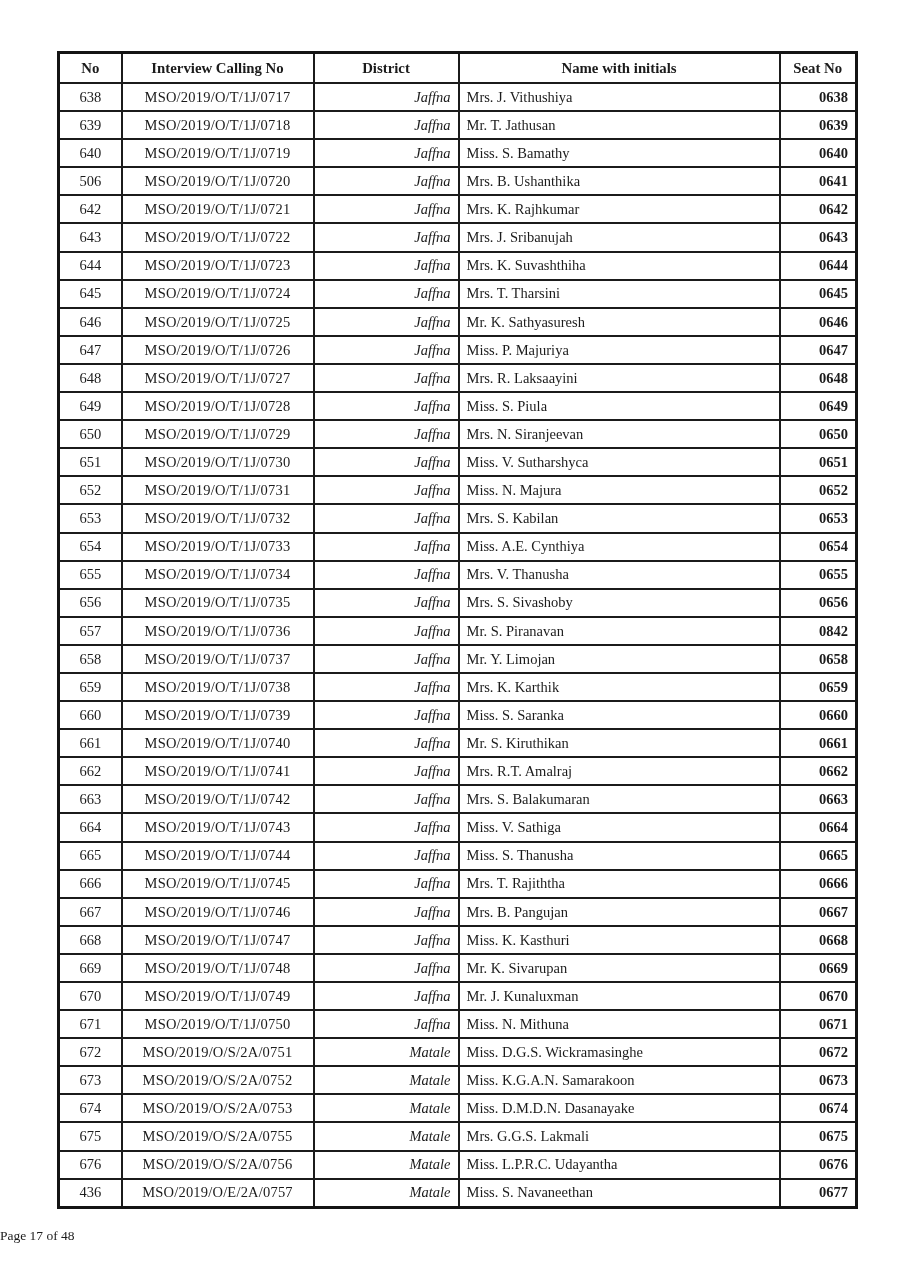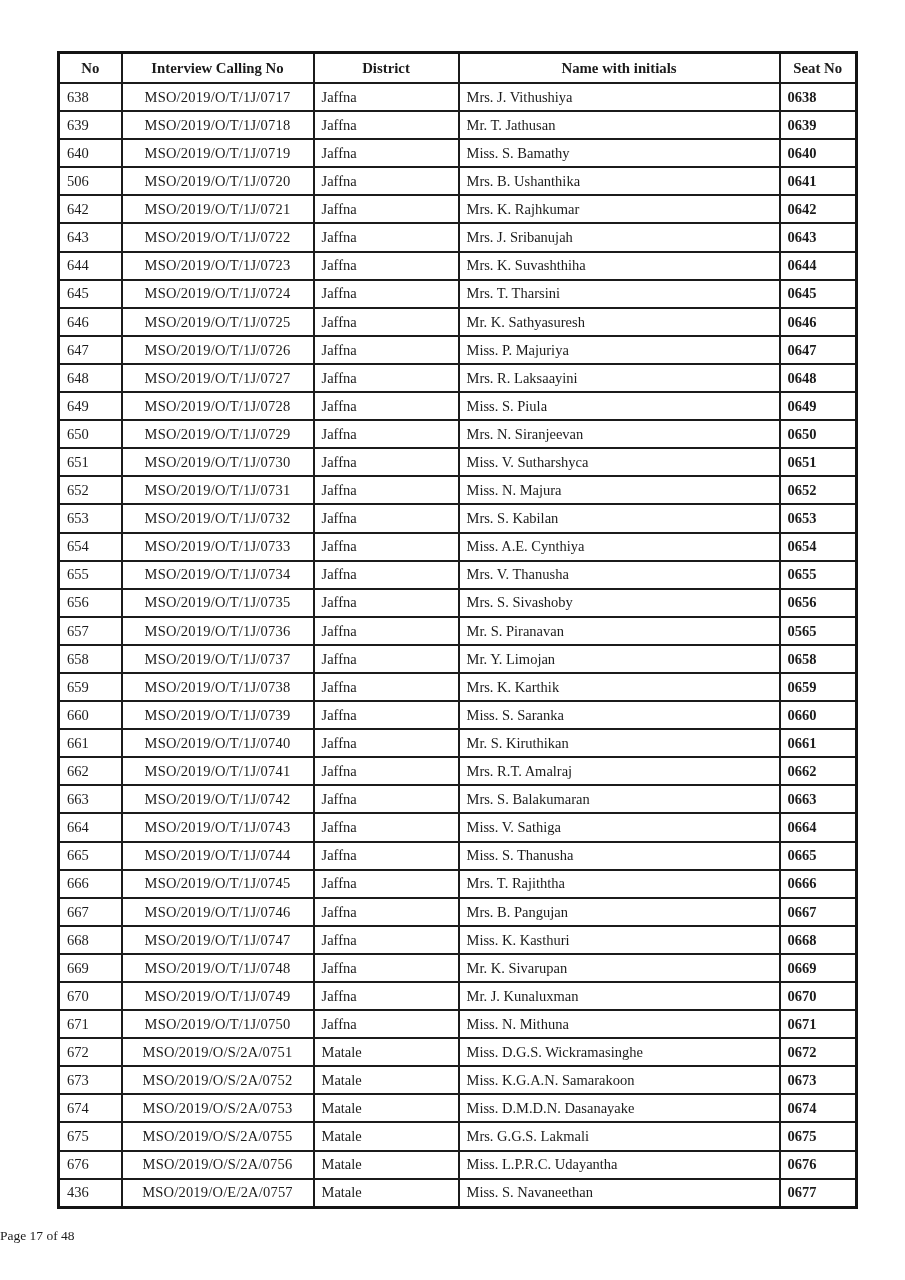--- a/index.html
+++ b/index.html
@@ -30,25 +30,25 @@
     overflow: hidden;
     white-space: nowrap;
     vertical-align: middle;
   }
   .roster th {
     font-weight: bold;
     text-align: center;
     height: 28px;
     font-size: 14.8px;
   }
-  .c-no   { text-align: left; border-radius: 11px; }
+  .c-no   { text-align: center; border-radius: 11px; }
   .c-call { text-align: center; letter-spacing: 0.2px; margin-left: 28px; }
-  .c-dist { text-align: left; }
+  .c-dist { text-align: right; font-style: italic; }
   .c-name { text-align: left; margin-left: 37px; }
-  .c-seat { text-align: left; font-weight: bold; }
+  .c-seat { text-align: right; font-weight: bold; }
   .footer {
     position: absolute;
     left: 0;
     right: 0;
     top: 1228px;
     font-size: 13.5px;
     color: #1b1b1b;
   }
 </style>
 </head>
@@ -204,21 +204,21 @@
     <td class="c-call">MSO/2019/O/T/1J/0735</td>
     <td class="c-dist">Jaffna</td>
     <td class="c-name">Mrs. S. Sivashoby</td>
     <td class="c-seat">0656</td>
   </tr>
         <tr>
     <td class="c-no">657</td>
     <td class="c-call">MSO/2019/O/T/1J/0736</td>
     <td class="c-dist">Jaffna</td>
     <td class="c-name">Mr. S. Piranavan</td>
-    <td class="c-seat">0565</td>
+    <td class="c-seat">0842</td>
   </tr>
         <tr>
     <td class="c-no">658</td>
     <td class="c-call">MSO/2019/O/T/1J/0737</td>
     <td class="c-dist">Jaffna</td>
     <td class="c-name">Mr. Y. Limojan</td>
     <td class="c-seat">0658</td>
   </tr>
         <tr>
     <td class="c-no">659</td>

